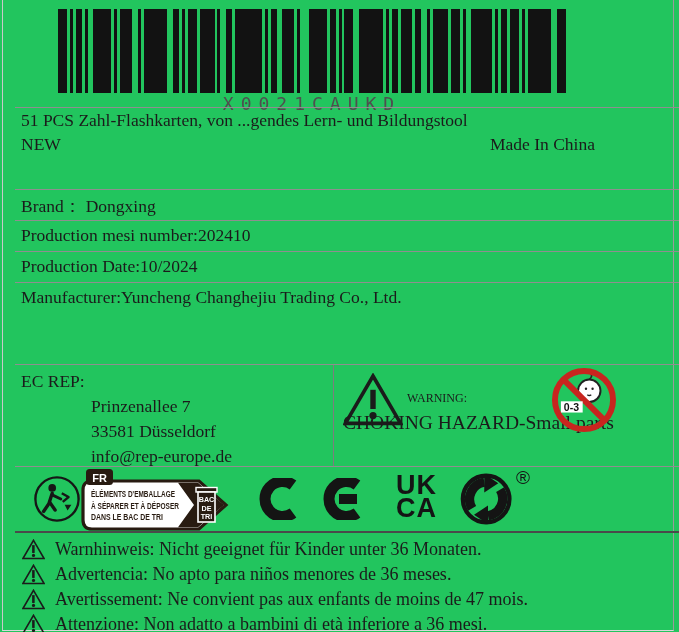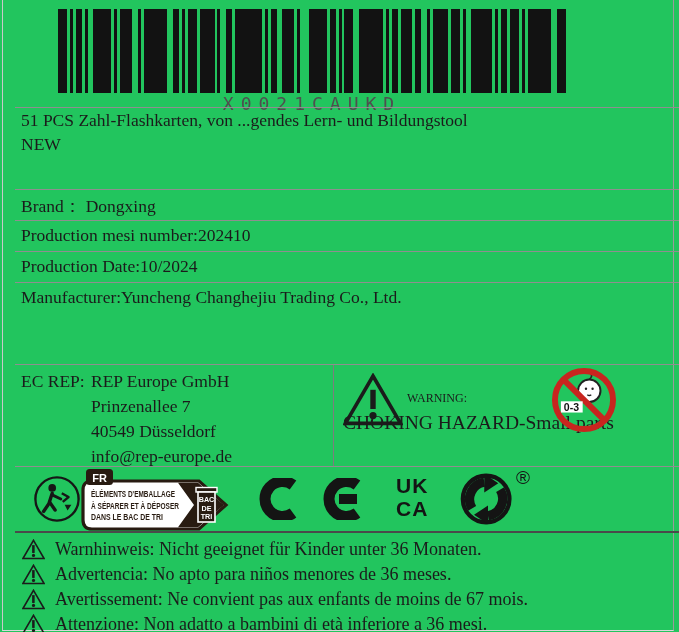--- a/index.html
+++ b/index.html
@@ -41,21 +41,21 @@
   .warn-l1{position:absolute;left:10px;top:47px;font-size:19.5px;}
   .warn-l2{position:absolute;left:10px;top:71px;font-size:18.5px;}
   .age-badge{position:absolute;left:218px;top:2px;}
 
   
   .r-icons{top:466px;height:65px;}
   .triman{position:absolute;left:18px;top:8px;}
   .frbox{position:absolute;left:64px;top:2px;}
   .cemark{position:absolute;left:238px;top:11px;}
   .ukca{position:absolute;left:381px;top:7px;font-family:"Liberation Sans",sans-serif;
-        font-weight:bold;font-size:21px;line-height:23px;letter-spacing:1px;color:#141414;}
+        font-weight:bold;font-size:27px;line-height:23px;letter-spacing:1px;color:#141414;}
   .gdot{position:absolute;left:445px;top:4px;}
   .regmark{position:absolute;left:501px;top:0px;font-size:19px;font-family:"Liberation Sans",sans-serif;color:#141414;}
 
   
   .r-warns{top:531px;height:100px;padding:4px 0 0 7px;}
   .warn-line{display:flex;align-items:center;height:25px;font-size:18px;}
   .warn-line svg{flex:0 0 auto;margin-right:10px;}
   .warn-line .txt{white-space:nowrap;}
 </style>
 </head>
@@ -146,34 +146,34 @@
           <div style="width: 1.16279%; height: 100%; background: transparent;"></div>
           <div style="width: 1.74419%; height: 100%; background: rgb(18, 18, 18);"></div>
         </div>
       <div class="bc-text">X0021CAUKD</div>
     </div>
 
     <div class="row hdr sep1">
       <div>51 PCS Zahl-Flashkarten, von ...gendes Lern- und Bildungstool</div>
       <div class="hdr-line2">
         <span>NEW</span>
+        <span>Made In China</span>
       </div>
     </div>
 
     <div class="row info r-brand sep1">Brand：  Dongxing</div>
     <div class="row info r-batch sep1">Production mesi number:202410</div>
     <div class="row info r-date sep1">Production Date:10/2024</div>
     <div class="row info r-manu sep1">Manufacturer:Yuncheng Changhejiu Trading Co., Ltd.</div>
 
     <div class="row r-ec sep1">
       <div class="ec-cell">
         <span class="ec-label">EC REP:</span>
-        <span class="ec-line" style="top:6px">REP Europe GmbH</span>
         <span class="ec-line" style="top:31px">Prinzenallee 7</span>
-        <span class="ec-line" style="top:56px">40549 Düsseldorf</span>
+        <span class="ec-line" style="top:56px">33581 Düsseldorf</span>
         <span class="ec-line" style="top:81px">info@rep-europe.de</span>
       </div>
       <div class="warn-cell">
         <svg class="warn-tri" width="60" height="54" viewBox="0 0 100 90">
           <path d="M50 5 L96 84 L4 84 Z" fill="none" stroke="#1b1b1b" stroke-width="6" stroke-linejoin="miter"></path>
           <rect x="45.5" y="28" width="9" height="32" fill="#1b1b1b"></rect>
           <circle cx="50" cy="71" r="6" fill="#1b1b1b"></circle>
         </svg>
         <span class="warn-title">WARNING:</span>
         <span class="warn-l1">CHOKING HAZARD-Small parts</span>
@@ -256,21 +256,21 @@
             <circle cx="50" cy="71" r="7" fill="#1b1b1b"></circle>
         </svg>
         <span class="txt">Advertencia: No apto para niños  menores de 36 meses.</span>
       </div>
       <div class="warn-line">
         <svg width="23" height="21" viewBox="0 0 100 90">
           <path d="M50 5 L96 84 L4 84 Z" fill="none" stroke="#1b1b1b" stroke-width="7"></path>
           <rect x="44" y="26" width="11" height="34" fill="#1b1b1b"></rect>
             <circle cx="50" cy="71" r="7" fill="#1b1b1b"></circle>
         </svg>
-        <span class="txt">Avertissement: Ne convient pas aux enfants de moins de 67 mois.</span>
+        <span class="txt">Avertissement: Ne convient pas aux enfants de moins de 47 mois.</span>
       </div>
       <div class="warn-line">
         <svg width="23" height="21" viewBox="0 0 100 90">
           <path d="M50 5 L96 84 L4 84 Z" fill="none" stroke="#1b1b1b" stroke-width="7"></path>
           <rect x="44" y="26" width="11" height="34" fill="#1b1b1b"></rect>
             <circle cx="50" cy="71" r="7" fill="#1b1b1b"></circle>
         </svg>
         <span class="txt">Attenzione: Non adatto a bambini di età inferiore a 36 mesi.</span>
       </div>
     </div>

